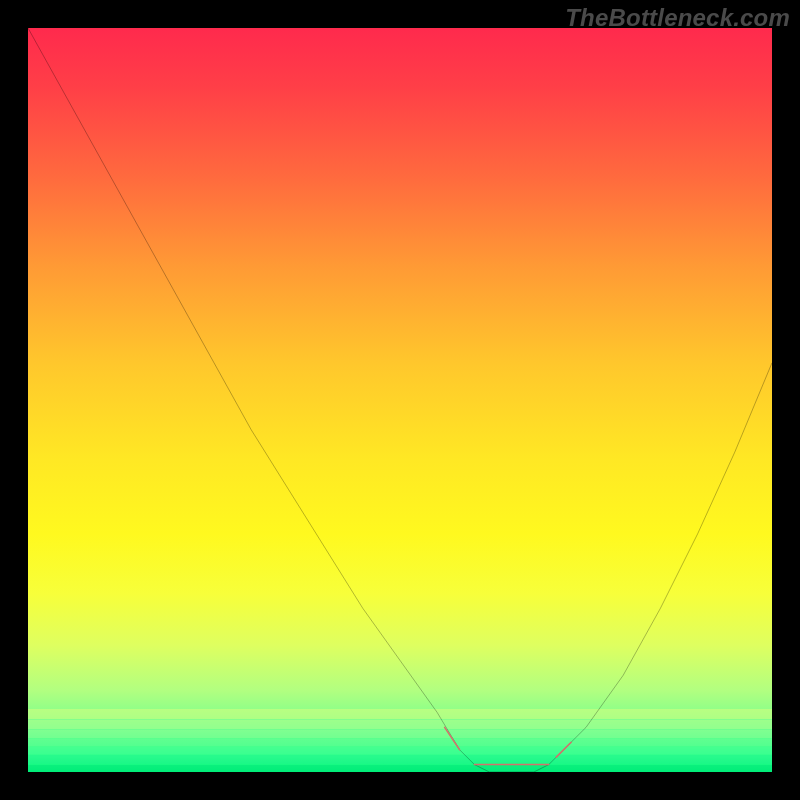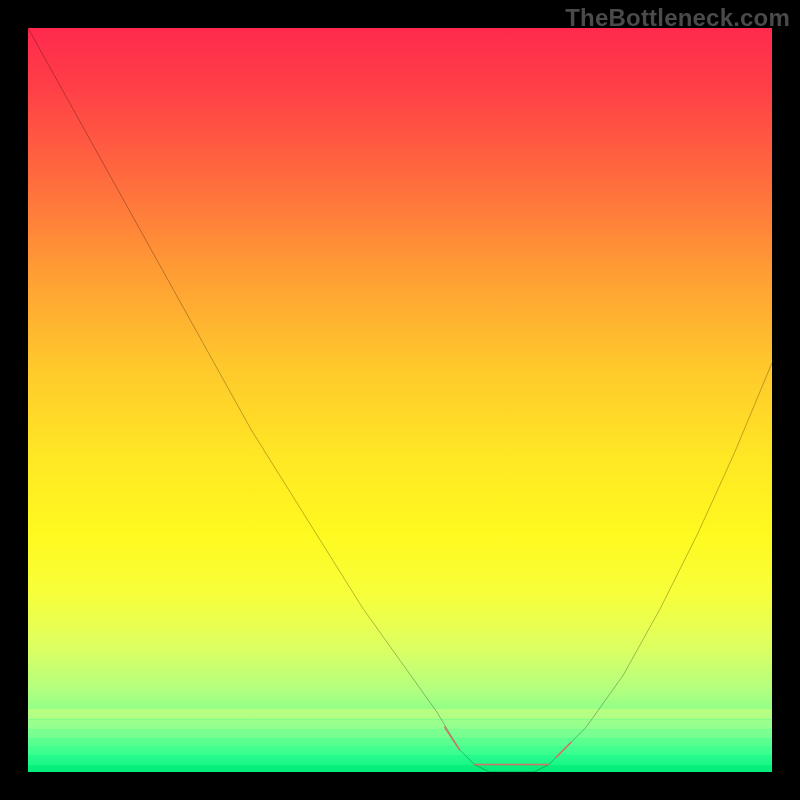--- a/index.html
+++ b/index.html
@@ -19,20 +19,21 @@
   }
   .watermark {
     position: absolute;
     top: 4px;
     right: 10px;
     color: #4a4a4a;
     font-size: 24px;
     font-weight: 600;
     letter-spacing: 0.2px;
     z-index: 5;
+    font-style: italic;
   }
   .plot-area {
     position: absolute;
     left: 28px;
     top: 28px;
     width: 744px;
     height: 744px;
     overflow: hidden;
   }
   .gradient {

